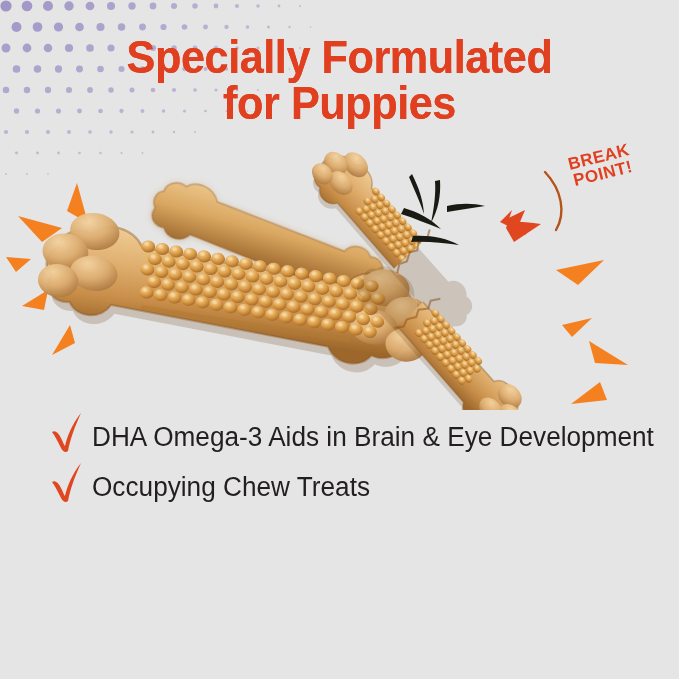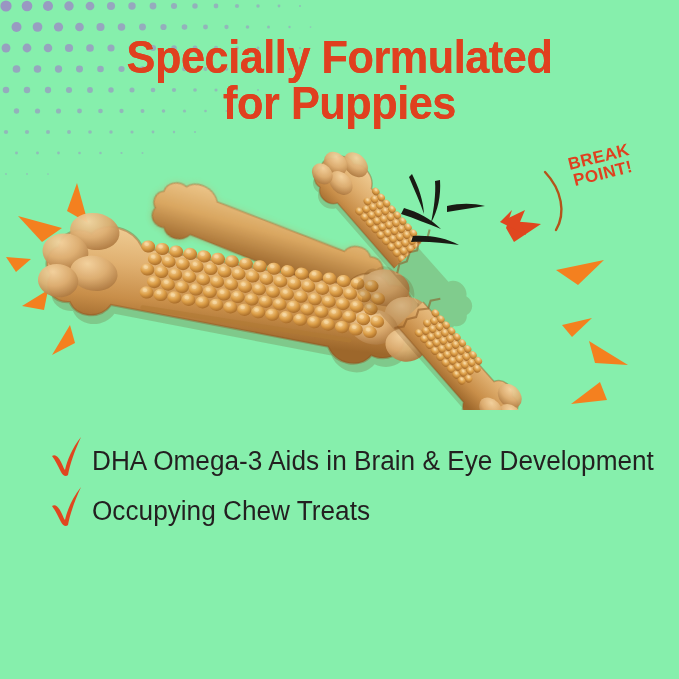--- a/index.html
+++ b/index.html
@@ -5,21 +5,21 @@
 <style>
   * { margin:0; padding:0; box-sizing:border-box; }
   html,body { background:#111; }
   body {
     font-family:"Liberation Sans", sans-serif;
     display:flex; align-items:flex-start; justify-content:flex-start;
   }
   #poster {
     position:relative;
     width:679px; height:679px;
-    background:#86efac;
+    background:#e5e5e5;
     overflow:hidden;
     user-select:none;
   }
 
   
   #halftone {
     position:absolute; left:0; top:0;
     width:380px; height:190px;
     pointer-events:none;
   }
@@ -57,21 +57,21 @@
     font-size:17px;
     line-height:1.0;
     letter-spacing:0.4px;
     text-align:center;
   }
   #breakpoint-callout .bp-line { display:block; white-space:nowrap; }
 
   
   #bullets {
     position:absolute;
-    left:48px; top:436px;
+    left:48px; top:412px;
     width:600px;
   }
   .bullet {
     position:relative;
     display:flex;
     align-items:center;
     height:50px;
     padding-left:44px;
   }
   .bullet .check {

